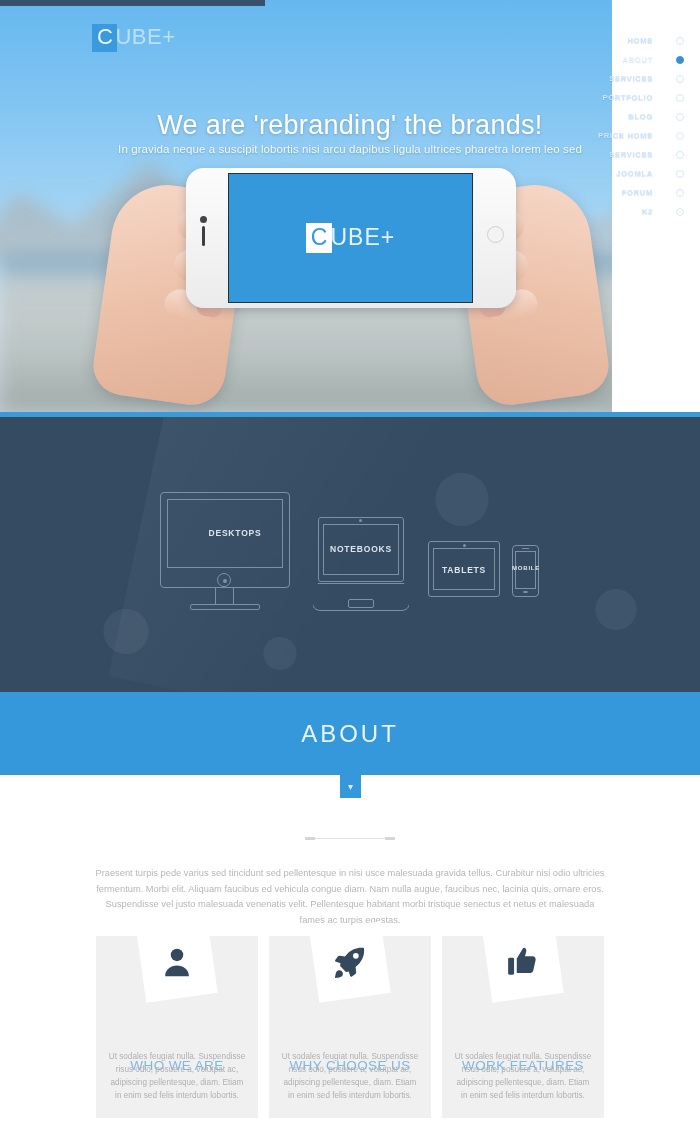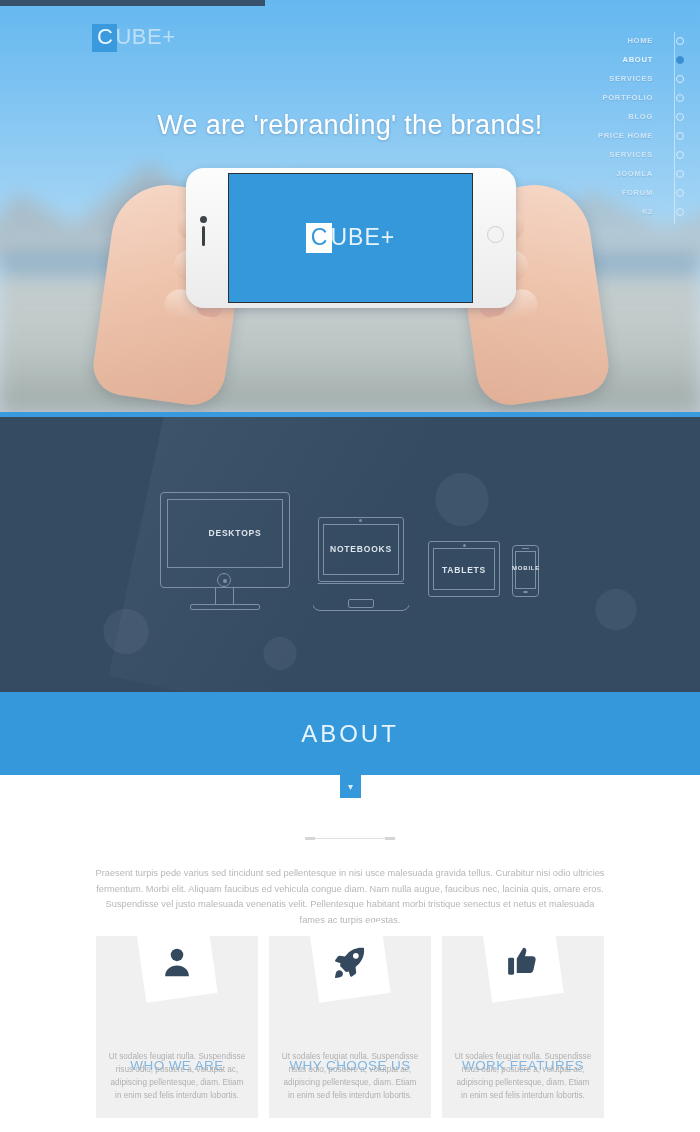--- a/index.html
+++ b/index.html
@@ -11,21 +11,21 @@
   .page { position: relative; width: 700px; height: 1132px; overflow: hidden; }
 
   
   .loadbar {
     position: absolute; top: 0; left: 0; width: 265px; height: 6px;
     background: #37506b; z-index: 60;
   }
 
   
   .hero {
-    position: absolute; top: 0; left: 0; width: 700px; height: 412px;
+    position: absolute; top: 0; left: 0; width: 612px; height: 412px;
     overflow: hidden;
     background:
       linear-gradient(to bottom, #65b8ef 0%, #7ec3f2 22%, #9ed2f4 48%, #bcdcf0 66%, #cfdcea 78%, #c3ccd6 100%);
     padding-left: 17px;
   }
   
   .sky-blur { position: absolute; inset: 0; filter: blur(9px); opacity: .95; }
   .mount {
     position: absolute; bottom: 150px; left: -40px; width: 420px; height: 120px;
     background: linear-gradient(to bottom, #9fa9ae, #b4bcc0);
@@ -267,20 +267,21 @@
 
   <div class="hero">
     <div class="sky-blur">
       <div class="mount"></div>
       <div class="mount2"></div>
       <div class="water"></div>
       <div class="cityfg"></div>
     </div>
 
     <div class="hero-title">We are 'rebranding' the brands!</div>
+    <div class="hero-sub">In gravida neque a suscipit lobortis nisi arcu dapibus ligula ultrices pharetra lorem leo sed</div>
 
     <div class="phone-wrap">
       <div class="hand left">
         <div class="finger" style="left:64px;top:22px;"></div>
         <div class="finger" style="left:66px;top:62px;"></div>
         <div class="finger" style="left:62px;top:102px;"></div>
         <div class="nail" style="left:96px;top:26px;"></div>
         <div class="nail" style="left:98px;top:66px;"></div>
         <div class="nail" style="left:94px;top:106px;"></div>
       </div>

